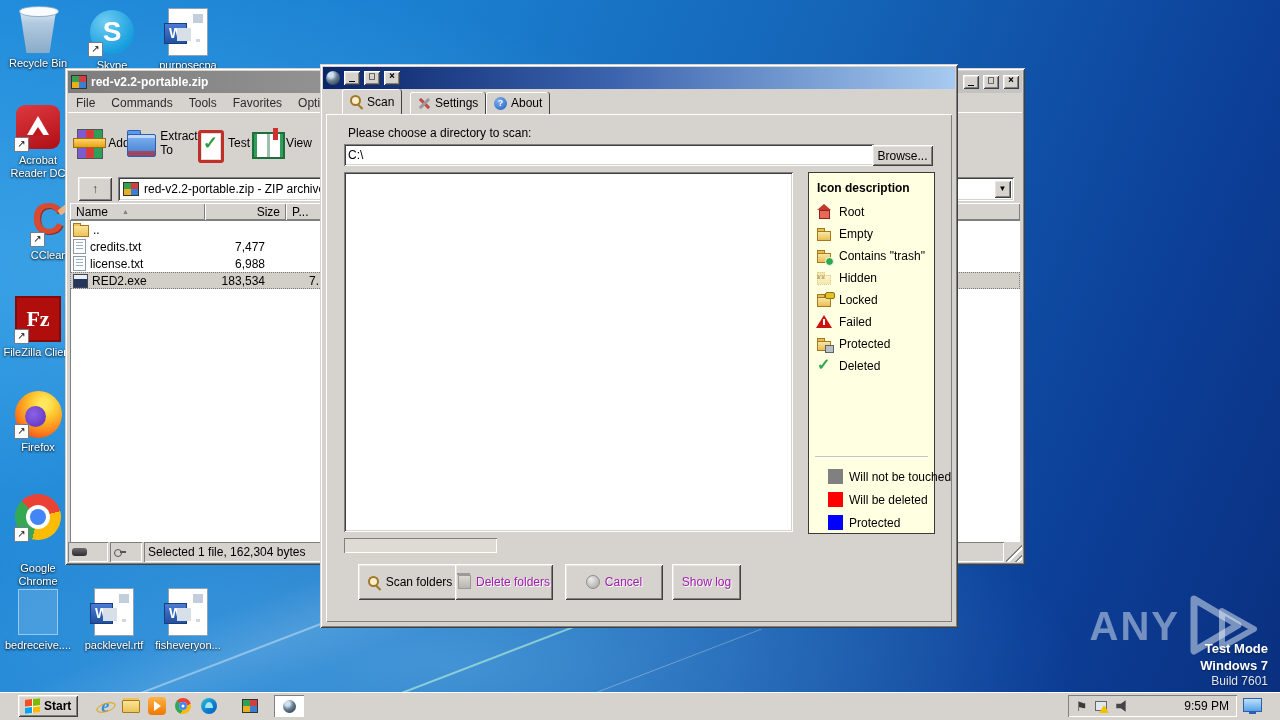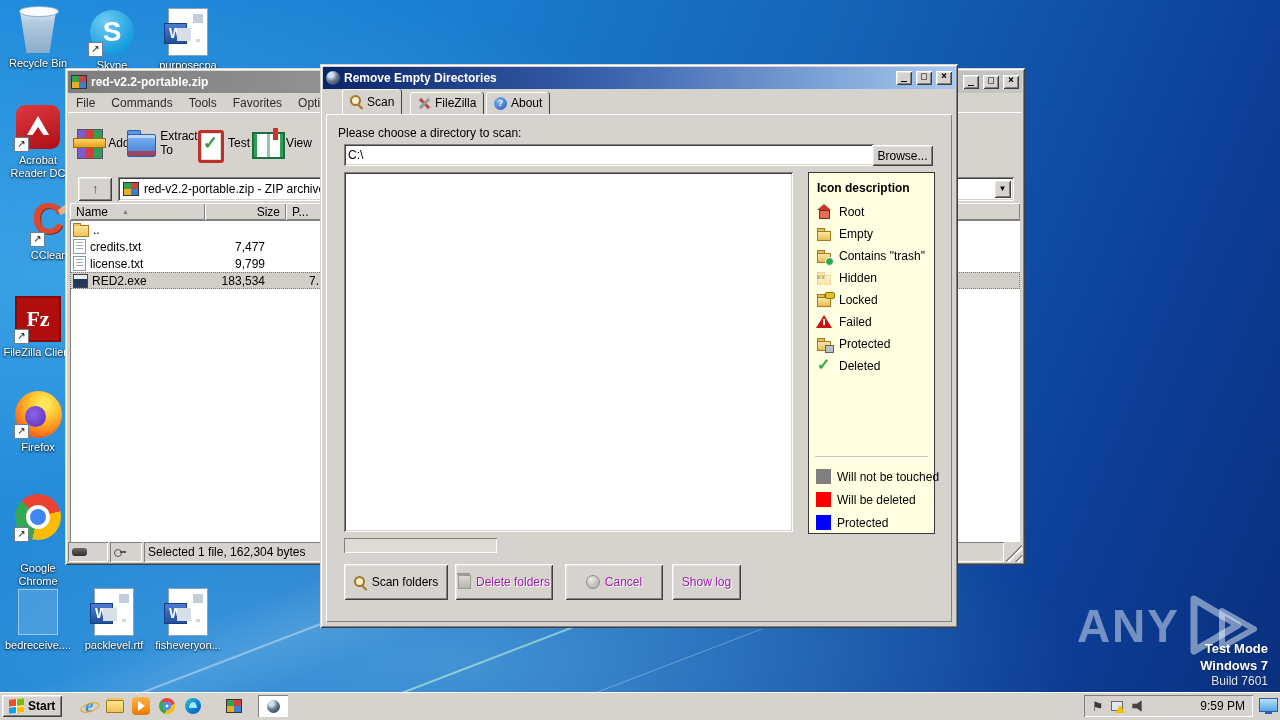--- a/index.html
+++ b/index.html
@@ -120,21 +120,21 @@
   .sw-gray{background:#808080;} .sw-red{background:#ff0000;} .sw-blue{background:#0000ff;}
   .dlg-btn{position:absolute;display:flex;align-items:center;justify-content:center;gap:5px;font-size:12px;}
   .ic-trash-dis{width:11px;height:12px;position:relative;border:1px solid #9a9a9a;background:linear-gradient(#dcd9d2,#b8b5ae);flex:none;}
   .ic-trash-dis::before{content:"";position:absolute;left:-2px;top:-3px;width:13px;height:2px;background:#9a9a9a;}
   .ic-cancel{width:12px;height:12px;border-radius:50%;background:radial-gradient(circle at 35% 30%,#ececec,#a2a09a);border:1px solid #8e8e8e;flex:none;}
   .ic-power{width:14px;height:14px;border-radius:50%;background:radial-gradient(circle at 35% 30%,#ff8a8a,#cf0000 72%);position:relative;flex:none;}
   .ic-power::after{content:"";position:absolute;inset:3px;border:1px solid #fff;border-radius:50%;border-top-color:transparent;}
   .ic-power::before{content:"";position:absolute;left:6px;top:2px;width:2px;height:5px;background:#fff;z-index:2;}
 
   
-  .taskbar{position:absolute;left:0;right:0;bottom:0;height:28px;background:#d6d3ce;box-shadow:inset 0 1px 0 #fff;display:flex;align-items:center;gap:4px;padding:0 2px;z-index:50;}
+  .taskbar{position:absolute;left:0;right:0;bottom:0;height:28px;background:#d6d3ce;box-shadow:inset 0 1px 0 #fff;display:flex;align-items:center;gap:4px;padding:0 18px;z-index:50;}
   .startbtn{display:flex;align-items:center;gap:4px;height:22px;padding:0 7px;font-weight:bold;font-size:12px;}
   .flag{width:15px;height:14px;display:grid;grid-template:1fr 1fr / 1fr 1fr;gap:1px;background:#fff;transform:skewY(-6deg);}
   .flag i:nth-child(1){background:#f25022;} .flag i:nth-child(2){background:#7fba00;}
   .flag i:nth-child(3){background:#00a4ef;} .flag i:nth-child(4){background:#ffb900;}
   .ql{width:22px;height:22px;display:flex;align-items:center;justify-content:center;position:relative;}
   .ql-ie::before{content:"e";font-family:"Liberation Serif",serif;font-style:italic;font-weight:bold;font-size:18px;color:#2f8fe0;}
   .ql-ie::after{content:"";position:absolute;left:2px;top:8px;width:18px;height:7px;border:1px solid #e0a10a;border-radius:50%;transform:rotate(-18deg);}
   .ql-folder::before{content:"";width:16px;height:11px;background:linear-gradient(#fbe394,#eec35b);border:1px solid #a5791c;border-radius:1px;box-shadow:0 -3px 0 -1px #eec35b;}
   .ql-wmp{border-radius:4px;background:linear-gradient(#ffb347,#ef7800);width:18px;height:18px;margin:2px;}
   .ql-wmp::before{content:"";position:absolute;left:8px;top:6px;border-left:7px solid #fff;border-top:5px solid transparent;border-bottom:5px solid transparent;}
@@ -151,21 +151,21 @@
   .tr-net::after{content:"";position:absolute;right:0;bottom:0;border-left:5px solid transparent;border-right:5px solid transparent;border-bottom:8px solid #f2c200;}
   .tr-vol{width:13px;height:12px;background:#444;clip-path:polygon(0 32%,35% 32%,72% 2%,72% 98%,35% 68%,0 68%);}
   .tr-clock{font-size:12px;white-space:nowrap;margin-left:48px;}
   .show-desk{width:19px;height:16px;position:relative;margin-left:2px;}
   .show-desk::before{content:"";position:absolute;left:0;top:0;width:17px;height:12px;border:1px solid #2d5fae;background:linear-gradient(#bfe0f8,#55a2e8);}
   .show-desk::after{content:"";position:absolute;left:6px;bottom:0;width:7px;height:3px;background:#2d5fae;}
 
   
   .watermark{position:absolute;right:8px;bottom:30px;z-index:1;display:flex;flex-direction:column;align-items:flex-end;pointer-events:none;}
   .brand-row{display:flex;align-items:center;gap:4px;margin-right:2px;}
-  .brand-txt{font-size:46px;font-weight:bold;letter-spacing:2px;color:rgba(232,241,250,.48);line-height:1;}
+  .brand-txt{font-size:40px;font-weight:bold;letter-spacing:2px;color:rgba(232,241,250,.48);line-height:1;}
   .wm-info{text-align:right;margin-top:-16px;margin-right:4px;color:#fff;}
   .wm-info .b{font-weight:bold;font-size:13px;line-height:1.3;text-shadow:0 1px 2px rgba(0,0,0,.4);}
   .wm-info .n{font-size:12px;color:rgba(255,255,255,.88);line-height:1.3;text-shadow:0 1px 2px rgba(0,0,0,.4);}
 </style>
 </head>
 <body>
 
 <div class="screen">
 
   <div class="streak" style="left:-120px;bottom:40px;width:820px;height:90px;background:linear-gradient(rgba(255,255,255,0),rgba(255,255,255,.10),rgba(255,255,255,0));transform:rotate(-21deg);"></div>
@@ -363,21 +363,21 @@
             </span>
             <span class="c-size">7,477</span>
             <span class="c-packed"></span>
           </div>
 
           <div class="frow">
             <span class="c-name">
               <span class="fi fi-txt"></span>
               <span>license.txt</span>
             </span>
-            <span class="c-size">9,799</span>
+            <span class="c-size">6,988</span>
             <span class="c-packed"></span>
           </div>
 
           <div class="frow selected">
             <span class="c-name">
               <span class="fi fi-exe"></span>
               <span>RED2.exe</span>
             </span>
             <span class="c-size">183,534</span>
             <span class="c-packed">7...</span>
@@ -395,41 +395,40 @@
       <span class="sb-pane" style="flex:1;">
           <span>Selected 1 file, 162,304 bytes</span>
         </span>
       <span class="grip"></span>
     </div>
   </div>
 
   <div class="win" style="left:320px;top:64px;width:638px;height:564px;z-index:3;">
     <div class="titlebar tb-active">
       <span class="red-app-ic" style="width:14px;height:14px;flex:none;"></span>
-      <span class="tb-text">Remove Empty Directories</span>
       <span class="wc r2"><span>_</span></span>
       <span class="wc r2"><span>□</span></span>
       <span class="wc r2"><span>×</span></span>
     </div>
 
     <div class="tab" style="left:22px;top:25px;height:25px;z-index:2;font-weight:normal;background:#d6d3ce;">
       <span class="mag"></span>
       <span>Scan</span>
     </div>
     <div class="tab" style="left:90px;top:28px;height:22px;">
       <span class="ti-settings"></span>
-      <span>FileZilla</span>
+      <span>Settings</span>
     </div>
     <div class="tab" style="left:166px;top:28px;height:22px;">
       <span class="ti-about">?</span>
       <span>About</span>
     </div>
 
     <div class="groupbox" style="left:6px;top:50px;width:626px;height:508px;">
-      <span style="position:absolute;left:12px;top:12px;font-size:12px;">Please choose a directory to scan:</span>
+      <span style="position:absolute;left:22px;top:12px;font-size:12px;">Please choose a directory to scan:</span>
       <div class="s2" style="position:absolute;left:18px;top:30px;width:522px;height:22px;display:flex;align-items:center;padding:0 4px;">
         <span>C:\</span>
       </div>
       <div class="r2 dlg-btn" style="left:546px;top:31px;width:61px;height:21px;">
         <span>Browse...</span>
       </div>
 
       <div class="s2" style="position:absolute;left:18px;top:58px;width:449px;height:360px;"></div>
 
       <div class="legend-panel" style="left:482px;top:58px;width:125px;height:360px;">
@@ -479,21 +478,21 @@
               <span style="white-space:nowrap;">Protected</span>
             </div>
 
             <div class="lg-row">
               <span class="lgi lgi-deleted"></span>
               <span style="white-space:nowrap;">Deleted</span>
             </div>
 
         </div>
         <div style="position:absolute;left:6px;right:6px;top:283px;height:1px;background:#c8c6b2;box-shadow:0 1px 0 #ffffff;"></div>
-        <div style="position:absolute;left:0;top:292px;right:0;">
+        <div style="position:absolute;left:0;top:292px;right:0;padding-left:12px;">
 
             <div class="lg-row" style="height:23px;">
               <span class="sw sw-gray"></span>
               <span style="white-space:nowrap;">Will not be touched</span>
             </div>
 
             <div class="lg-row" style="height:23px;">
               <span class="sw sw-red"></span>
               <span style="white-space:nowrap;">Will be deleted</span>
             </div>
@@ -501,21 +500,21 @@
             <div class="lg-row" style="height:23px;">
               <span class="sw sw-blue"></span>
               <span style="white-space:nowrap;">Protected</span>
             </div>
 
         </div>
       </div>
 
       <div class="s1" style="position:absolute;left:18px;top:424px;width:153px;height:15px;background:#dedbd4;"></div>
 
-      <div class="r2 dlg-btn" style="left:18px;top:450px;width:104px;height:36px;">
+      <div class="r2 dlg-btn" style="left:32px;top:450px;width:104px;height:36px;">
         <span class="mag"></span>
         <span>Scan folders</span>
       </div>
       <div class="r2 dlg-btn dis" style="left:129px;top:450px;width:98px;height:36px;">
         <span class="ic-trash-dis"></span>
         <span>Delete folders</span>
       </div>
       <div class="r2 dlg-btn dis" style="left:239px;top:450px;width:98px;height:36px;">
         <span class="ic-cancel"></span>
         <span>Cancel</span>

